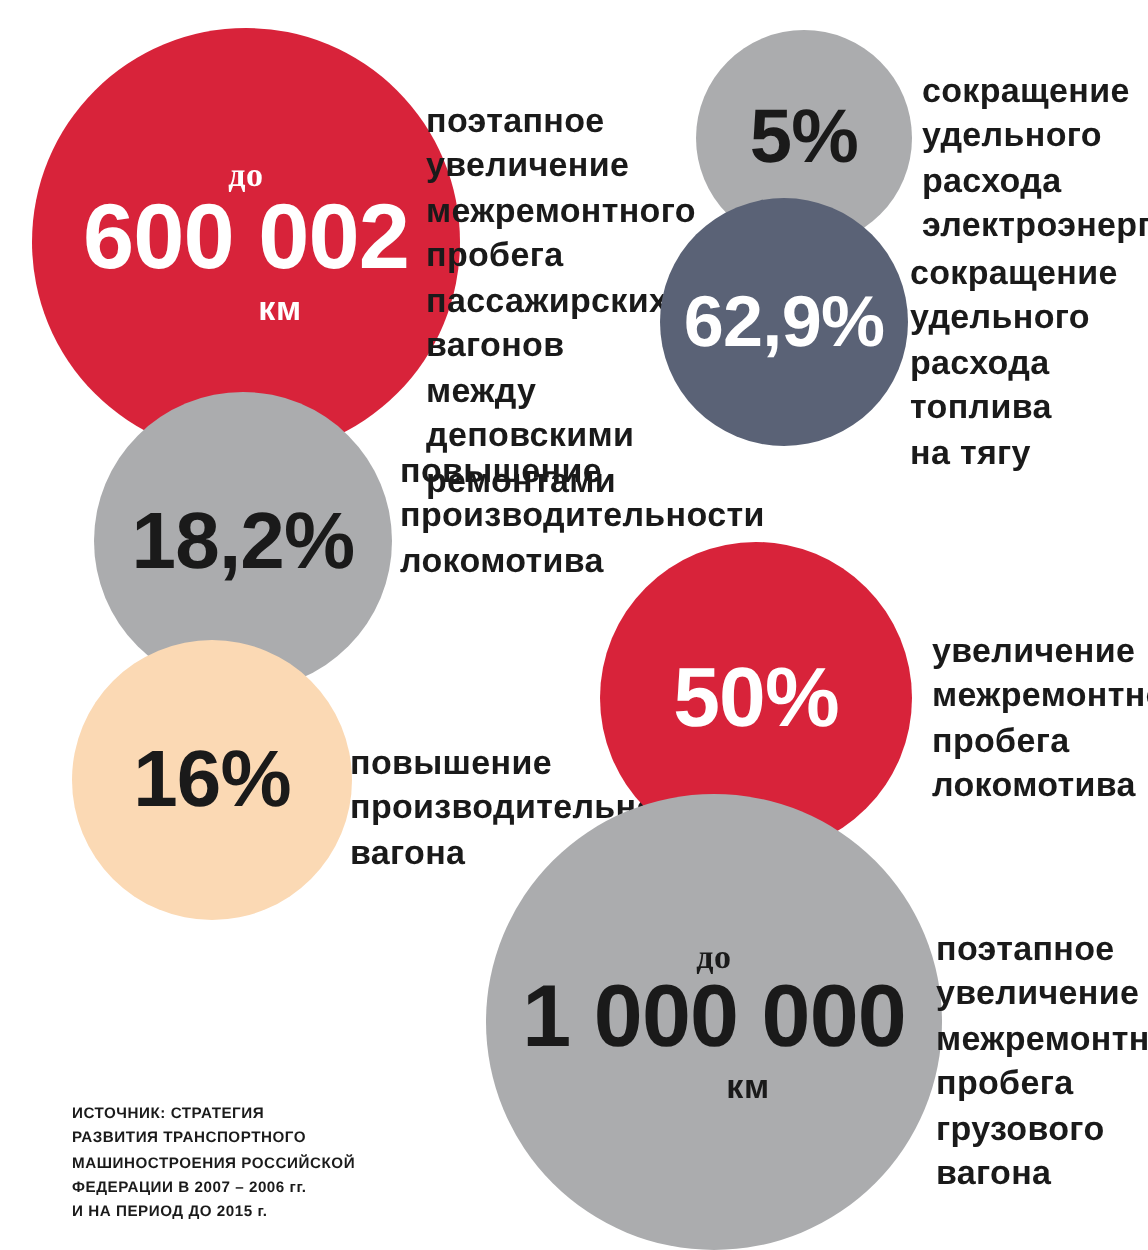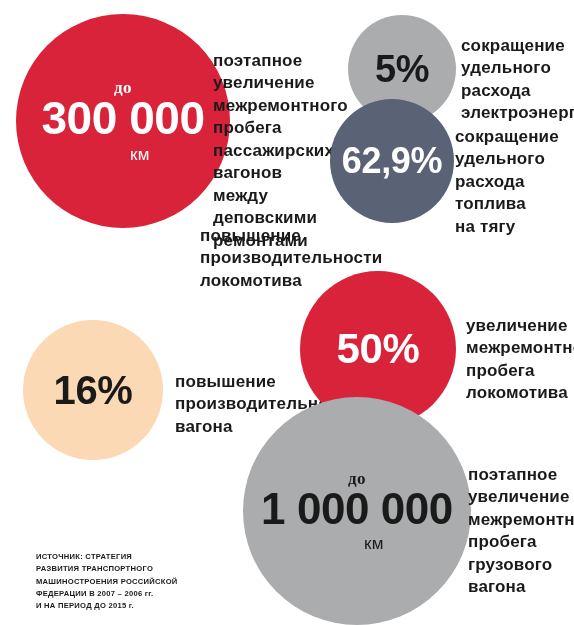--- a/index.html
+++ b/index.html
@@ -35,21 +35,21 @@
     letter-spacing: 0.02em;
     font-family: Liberation Serif, serif;
   }
   .bubble .value {
     font-weight: bold;
     line-height: 0.95;
     white-space: nowrap;
     letter-spacing: -0.01em;
   }
   .bubble .unit {
-    font-weight: normal;
+    font-weight: bold;
     line-height: 1;
     letter-spacing: 0.02em;
     margin-left: 34px;
   }
 
   
   .caption {
     position: absolute;
     font-size: 17px;
     line-height: 1.32;
@@ -69,53 +69,56 @@
     line-height: 1.62;
     letter-spacing: 0.035em;
     color: #1a1a1a;
     font-weight: bold;
     white-space: pre-line;
   }
 
   
   #b-600000 { left: 16px;  top: 14px;  width: 214px; height: 214px; }
   #b-182    { left: 47px;  top: 196px; width: 149px; height: 149px; }
-  #b-16     { left: 23px;  top: 320px; width: 140px; height: 140px; }
+  #b-16     { left: 36px;  top: 320px; width: 140px; height: 140px; }
   #b-5      { left: 348px; top: 15px;  width: 108px; height: 108px; }
   #b-67     { left: 330px; top: 99px;  width: 124px; height: 124px; }
   #b-50     { left: 300px; top: 271px; width: 156px; height: 156px; }
   #b-1000000{ left: 243px; top: 397px; width: 228px; height: 228px; }
 
   #c-600000 { left: 213px; top: 50px;  width: 120px; }
   #c-182    { left: 200px; top: 225px; width: 140px; }
   #c-16     { left: 175px; top: 371px; width: 145px; }
   #c-5      { left: 461px; top: 35px;  width: 110px; }
   #c-67     { left: 455px; top: 126px; width: 118px; }
   #c-50     { left: 466px; top: 315px; width: 108px; }
   #c-1000000{ left: 468px; top: 464px; width: 106px; }
 </style>
 </head>
 <body>
 
 <div id="infographic">
 
   <div class="bubble" id="b-600000" style="background:#D8233A;color:#FFFFFF;">
     <span class="prefix" style="font-size:17px;margin-bottom:1px;">до</span>
-    <span class="value" style="font-size:46px;">300 000</span>
+    <span class="value" style="font-size:46px;">600 002</span>
     <span class="unit" style="font-size:17px;margin-top:5px;">км</span>
   </div>
   <div class="caption" id="c-600000">поэтапное
 увеличение
 межремонтного
 пробега
 пассажирских
 вагонов между
 деповскими
 ремонтами</div>
 
+  <div class="bubble" id="b-182" style="background:#ABACAE;color:#1A1A1A;">
+    <span class="value" style="font-size:40px;">18,2%</span>
+  </div>
   <div class="caption" id="c-182">повышение
 производительности
 локомотива</div>
 
   <div class="bubble" id="b-16" style="background:#FBD9B4;color:#1A1A1A;">
     <span class="value" style="font-size:40px;">16%</span>
   </div>
   <div class="caption" id="c-16">повышение
 производительности
 вагона</div>

